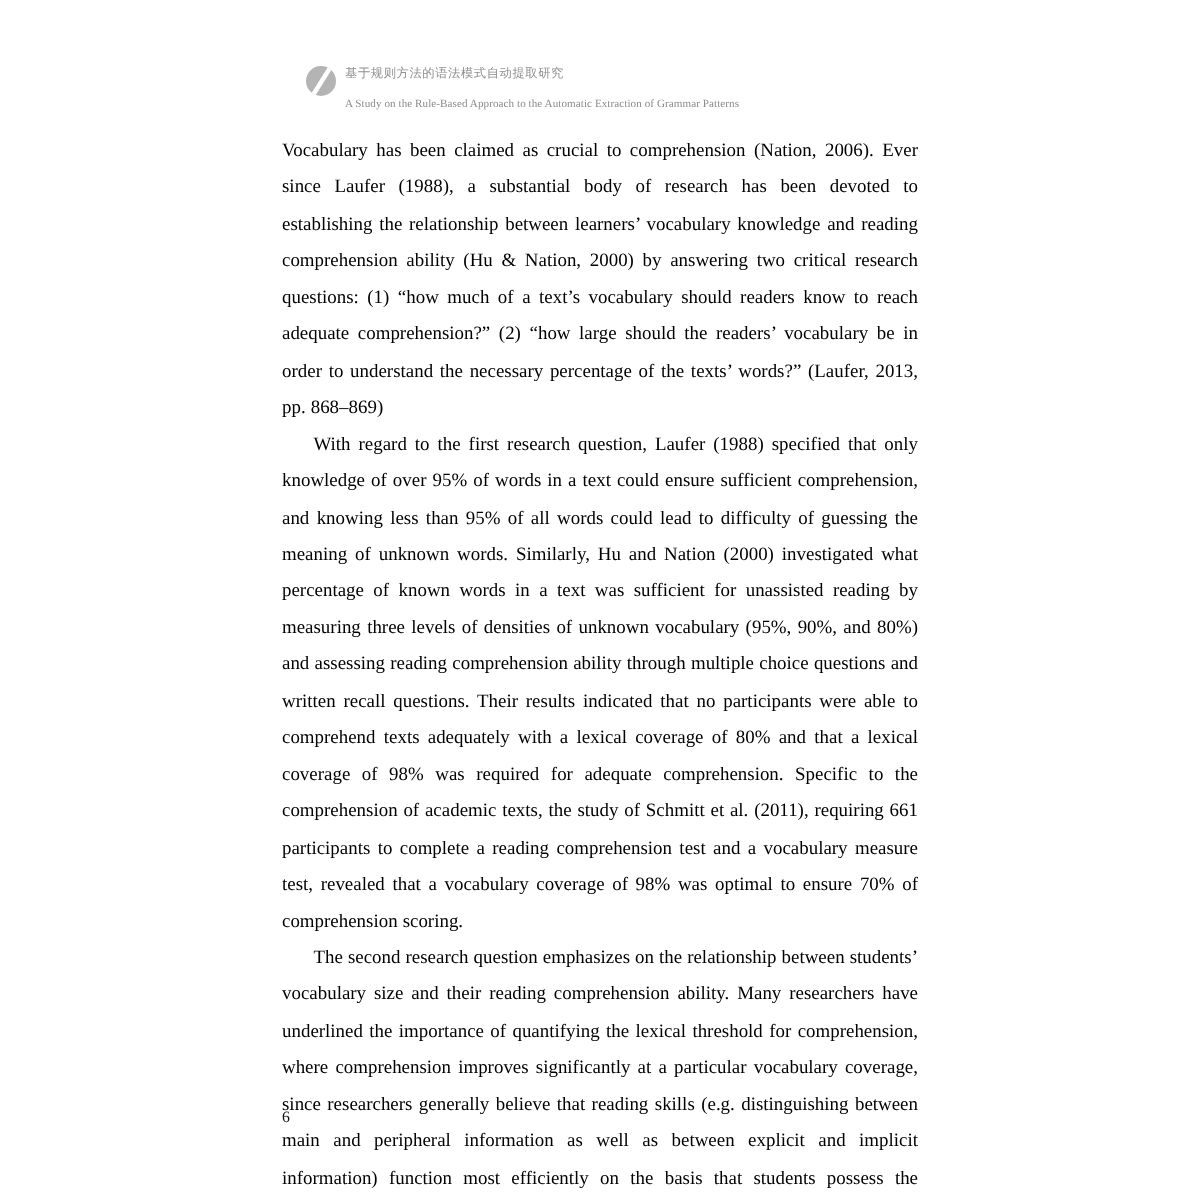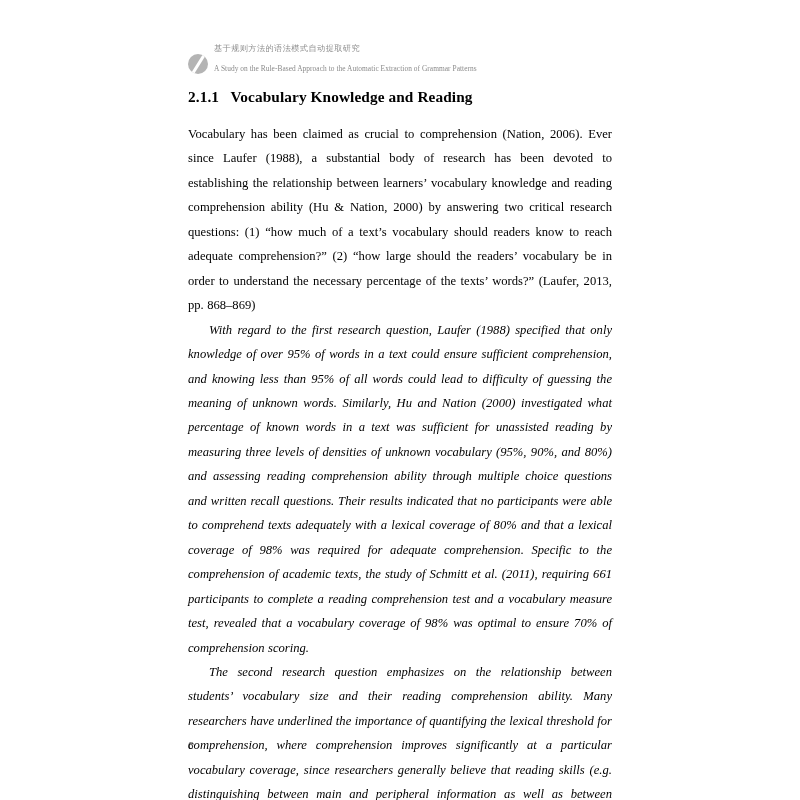--- a/index.html
+++ b/index.html
@@ -12,26 +12,26 @@
     height: 800px;
     position: relative;
     font-family: "Liberation Serif", "DejaVu Serif", serif;
     color: #000000;
     overflow: hidden;
   }
 
   
   #running-head {
     position: absolute;
-    left: 188px;
+    left: 204px;
     top: 44px;
     width: 430px;
     height: 30px;
     display: flex;
-    align-items: flex-end;
+    align-items: flex-start;
     gap: 6px;
   }
   #logo-mark {
     width: 20px;
     height: 20px;
     flex: 0 0 20px;
     border-radius: 50%;
     background: #b4b4b4;
     position: relative;
     overflow: hidden;
@@ -88,21 +88,20 @@
     font-size: 12.6px;
     line-height: 24.45px;
     text-align: justify;
     text-justify: inter-word;
     margin: 0;
     letter-spacing: 0.01px;
     word-spacing: 0.2px;
   }
   .para.indent {
     text-indent: 21px;
-    font-style: italic;
   }
 
   
   #page-number {
     position: absolute;
     left: 188px;
     top: 740px;
     font-size: 10.5px;
     color: #111111;
   }
@@ -113,21 +112,20 @@
 <div id="running-head">
   <div id="logo-mark"></div>
   <div class="head-lines">
     <div id="head-title-cn">基于规则方法的语法模式自动提取研究</div>
     <div id="head-title-en">A Study on the Rule-Based Approach to the Automatic Extraction of Grammar Patterns</div>
   </div>
 </div>
 
 <div id="page-body">
 
-  <h2 id="section-heading">2.1.1   Vocabulary Knowledge and Reading</h2>
 
   <p class="para">Vocabulary has been claimed as crucial to comprehension (Nation, 2006). Ever since Laufer (1988), a substantial body of research has been devoted to establishing the relationship between learners’ vocabulary knowledge and reading comprehension ability (Hu &amp; Nation, 2000) by answering two critical research questions: (1) “how much of a text’s vocabulary should readers know to reach adequate comprehension?” (2) “how large should the readers’ vocabulary be in order to understand the necessary percentage of the texts’ words?” (Laufer, 2013, pp. 868–869)</p>
 
   <p class="para indent">With regard to the first research question, Laufer (1988) specified that only knowledge of over 95% of words in a text could ensure sufficient comprehension, and knowing less than 95% of all words could lead to difficulty of guessing the meaning of unknown words. Similarly, Hu and Nation (2000) investigated what percentage of known words in a text was sufficient for unassisted reading by measuring three levels of densities of unknown vocabulary (95%, 90%, and 80%) and assessing reading comprehension ability through multiple choice questions and written recall questions. Their results indicated that no participants were able to comprehend texts adequately with a lexical coverage of 80% and that a lexical coverage of 98% was required for adequate comprehension. Specific to the comprehension of academic texts, the study of Schmitt et al. (2011), requiring 661 participants to complete a reading comprehension test and a vocabulary measure test, revealed that a vocabulary coverage of 98% was optimal to ensure 70% of comprehension scoring.</p>
 
   <p class="para indent">The second research question emphasizes on the relationship between students’ vocabulary size and their reading comprehension ability. Many researchers have underlined the importance of quantifying the lexical threshold for comprehension, where comprehension improves significantly at a particular vocabulary coverage, since researchers generally believe that reading skills (e.g. distinguishing between main and peripheral information as well as between explicit and implicit information) function most efficiently on the basis that students possess the minimal lexical</p>
 
 </div>
 
 <div id="page-number">6</div>

